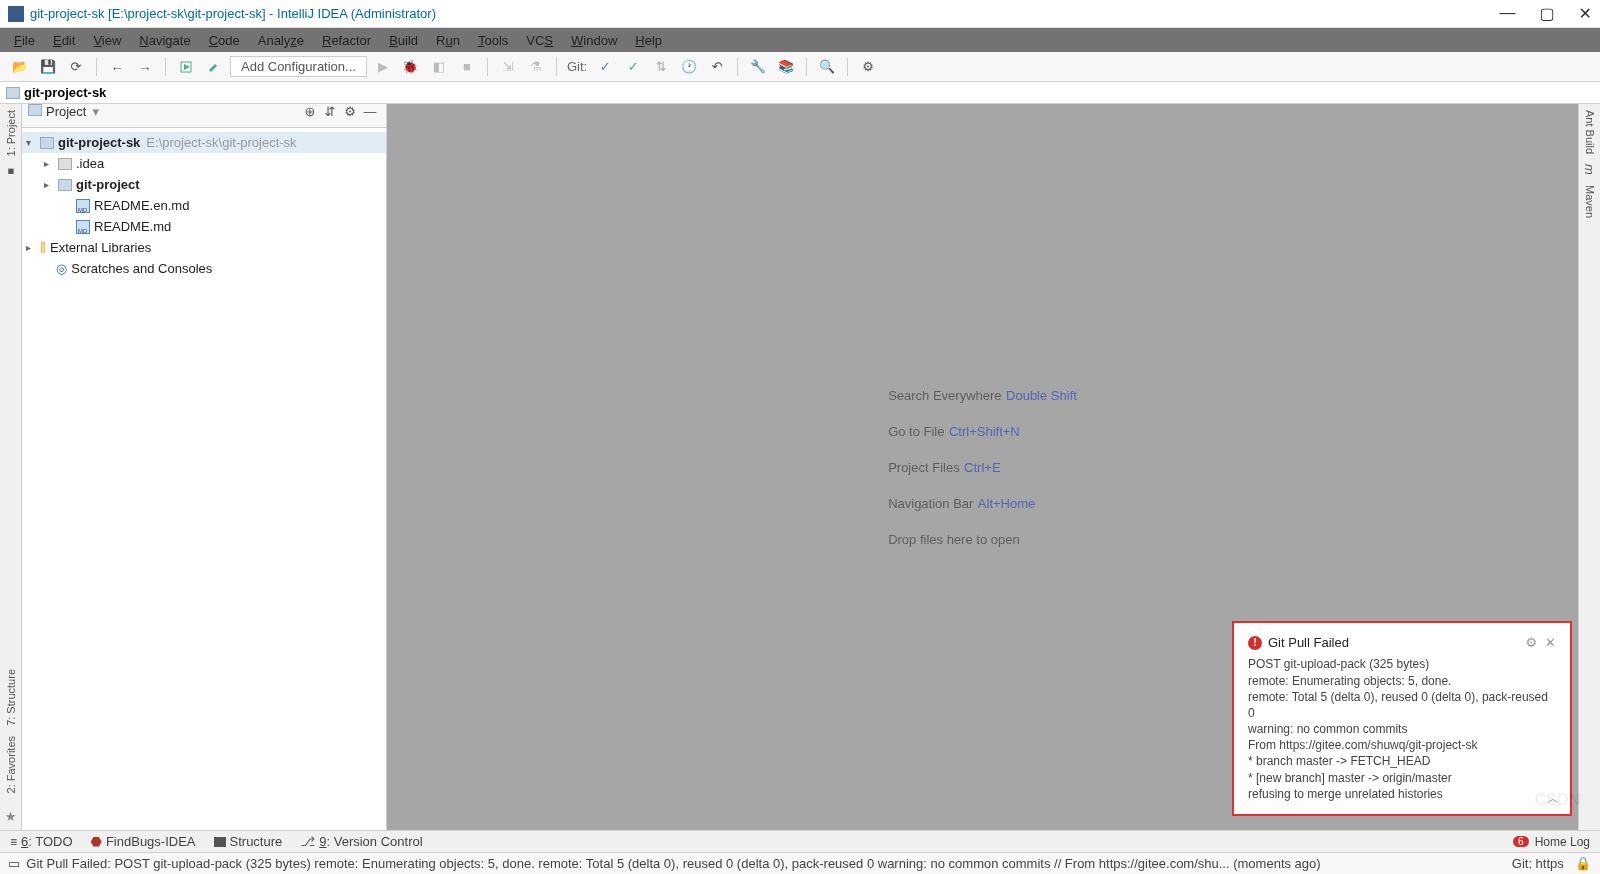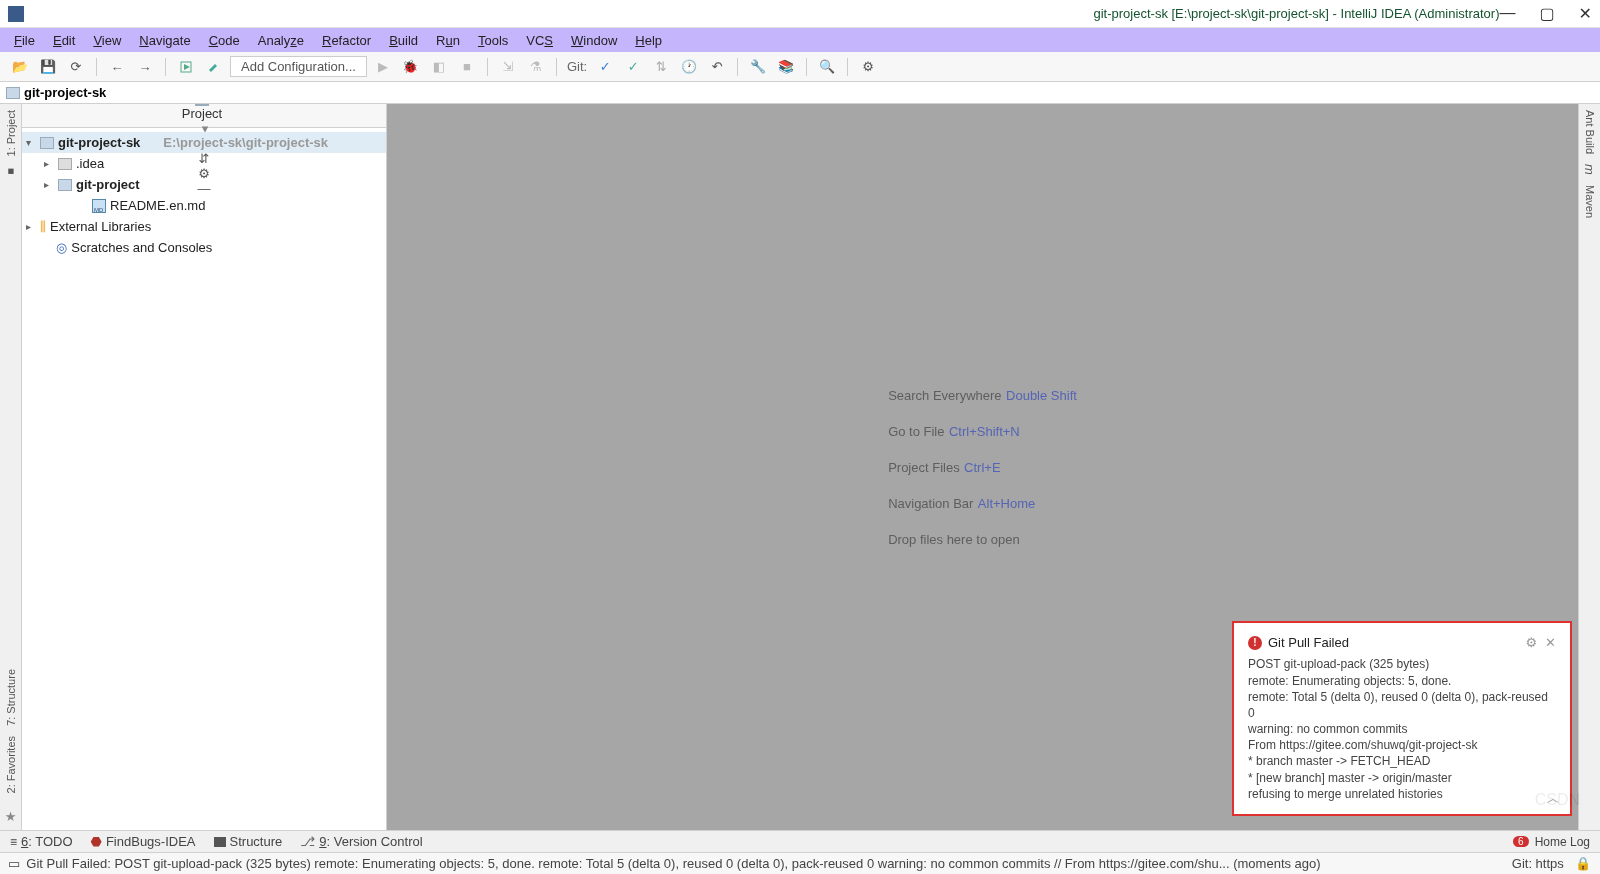--- a/index.html
+++ b/index.html
@@ -1,48 +1,48 @@
 <!DOCTYPE html>
 <html><head>
 <meta charset="utf-8">
 <style>
 * { margin:0; padding:0; box-sizing:border-box; font-family:"Segoe UI",Arial,sans-serif; font-size:13px; }
 body { width:1600px; height:874px; background:#fff; position:relative; overflow:hidden; }
 .title-bar { height:28px; display:flex; align-items:center; padding:0 8px; background:#fff; border-bottom:1px solid #e0e0e0; }
 .title-bar .app-icon { width:16px; height:16px; background:#3a5a8a; margin-right:6px; }
-.title-text { color:#14532d; flex:1;text-align:right; }
+.title-text { color:#0369a1; flex:1; }
 .win-controls { display:flex; gap:24px; }
 .win-controls span { cursor:pointer; color:#333; font-size:16px; }
-.menu-bar { height:24px; display:flex; align-items:center; padding:0 6px; gap:2px; background:#c4b5fd; }
+.menu-bar { height:24px; display:flex; align-items:center; padding:0 6px; gap:2px; background:#737373; }
 .menu-item { padding:2px 8px; cursor:pointer; color:#222; }
 .menu-item .mn { text-decoration:underline; }
 .toolbar { height:30px; display:flex; align-items:center; padding:0 8px; gap:4px; background:#f7f7f7; border-bottom:1px solid #d0d0d0; }
 .tb-btn { width:24px; height:24px; display:flex; align-items:center; justify-content:center; cursor:pointer; color:#555; }
 .tb-sep { width:1px; height:18px; background:#ccc; margin:0 4px; }
 .config-dd { border:1px solid #ccc; padding:2px 10px; min-width:130px; cursor:pointer; background:#fff; color:#555; }
 .nav-bar { height:22px; display:flex; align-items:center; padding:0 6px; background:#fff; border-bottom:1px solid #d0d0d0; }
 .folder-icon-sm { width:14px; height:12px; background:#c9d8e8; border:1px solid #9ab; margin-right:4px; display:inline-block; }
 .main { display:flex; height:calc(100% - 28px - 24px - 30px - 22px - 22px - 22px); }
 .left-strip { width:22px; background:#f0f0f0; border-right:1px solid #d0d0d0; display:flex; flex-direction:column; align-items:center; padding-top:6px; }
 .left-strip .tab-v { writing-mode:vertical-rl; transform:rotate(180deg); font-size:11px; color:#555; cursor:pointer; margin-bottom:10px; }
 .right-strip { width:22px; background:#f0f0f0; border-left:1px solid #d0d0d0; display:flex; flex-direction:column; align-items:center; padding-top:6px; }
 .right-strip .tab-v { writing-mode:vertical-rl; font-size:11px; color:#555; cursor:pointer; margin-bottom:10px; }
 .project-panel { width:365px; background:#fff; border-right:1px solid #d0d0d0; display:flex; flex-direction:column; }
-.panel-header { height:24px; display:flex; align-items:center; padding:0 6px; border-bottom:1px solid #d0d0d0; background:#f7f7f7;flex-direction:column; }
+.panel-header { height:24px; display:flex; padding:0 6px; border-bottom:1px solid #d0d0d0; background:#f7f7f7; }
 .panel-header .title { font-weight:500; color:#333; margin-right:4px; }
 .panel-header .arrow { color:#888; margin-left:2px; }
 .panel-header .spacer { flex:1; }
 .panel-header .hbtn { width:20px; cursor:pointer; color:#555; text-align:center; }
 .tree { padding:4px 0; flex:1; overflow:auto; }
 .tree-row { display:flex; align-items:center; height:21px; padding-left:8px; cursor:pointer; }
 .tree-row.selected { background:#e0ecf5; }
 .chev { width:14px; color:#666; font-size:10px; }
 .tlabel { color:#222; }
 .tlabel.bold { font-weight:700; }
-.tpath { color:#999; margin-left:23px;font-weight:bold; }
+.tpath { color:#999; margin-left:6px; }
 .file-icon-txt { width:14px; height:14px; display:inline-block; margin-right:4px; background:#e6f0fa; border:1px solid #8ac; }
 .file-icon-md  { width:14px; height:14px; display:inline-block; margin-right:4px; background:#cae1f5; border:1px solid #58a; position:relative; }
 .file-icon-md::after { content:"MD"; font-size:6px; position:absolute; bottom:-1px; left:1px; color:#357; }
 .lib-icon { color:#e8a020; margin-right:4px; }
 .scratch-icon { color:#36b; margin-right:4px; }
 .editor { flex:1; background:#a6a6a6; display:flex; align-items:center; justify-content:center; }
 .empty-hints { text-align:left; }
 .hint-row { color:#5e5e5e; font-size:16px; margin:18px 0; }
 .hint-row .shortcut { color:#5564b5; }
 .notif { position:absolute; right:28px; bottom:58px; width:340px; border:2px solid #e03030; background:#fff; padding:12px 14px; }
@@ -177,24 +177,29 @@
       <div class="tree-row" style="padding-left:22px">
         <span class="chev">▸</span>
         <span class="folder-icon-sm" style="background:#ddd;border-color:#aaa"></span>
         <span class="tlabel">.idea</span>
       </div>
       <div class="tree-row" style="padding-left:22px">
         <span class="chev">▸</span>
         <span class="folder-icon-sm"></span>
         <span class="tlabel bold">git-project</span>
       </div>
-      <div class="tree-row" style="padding-left:56px">
+      <div class="tree-row" style="padding-left:40px">
         <span class="chev"></span>
           <span class="file-icon-md"></span>
         <span class="tlabel">README.en.md</span>
+      </div>
+      <div class="tree-row" style="padding-left:40px">
+        <span class="chev"></span>
+          <span class="file-icon-md"></span>
+        <span class="tlabel">README.md</span>
       </div>
       <div class="tree-row" style="padding-left:4px">
         <span class="chev">▸</span>
         <span class="lib-icon">⫼</span>
         <span class="tlabel">External Libraries</span>
       </div>
       <div class="tree-row" style="padding-left:20px">
         <span class="chev"></span>
         <span class="scratch-icon">◎</span>
         <span class="tlabel">Scratches and Consoles</span>

